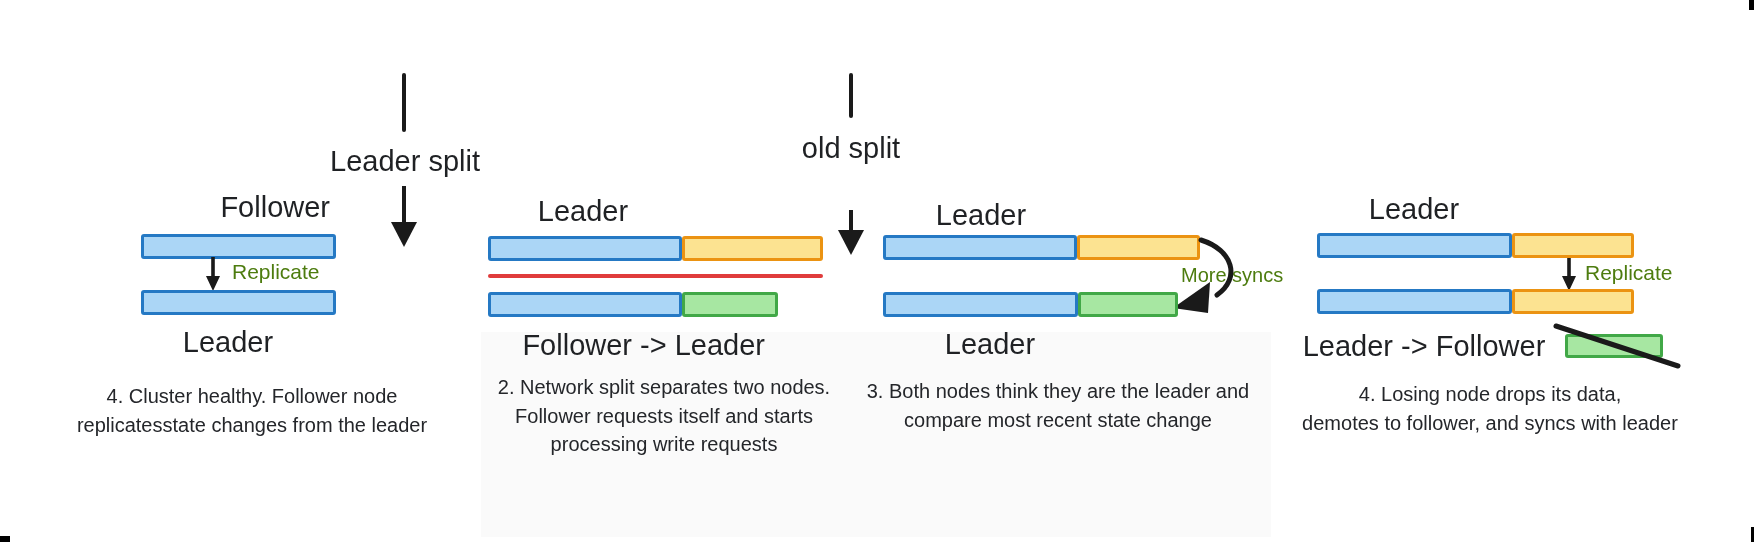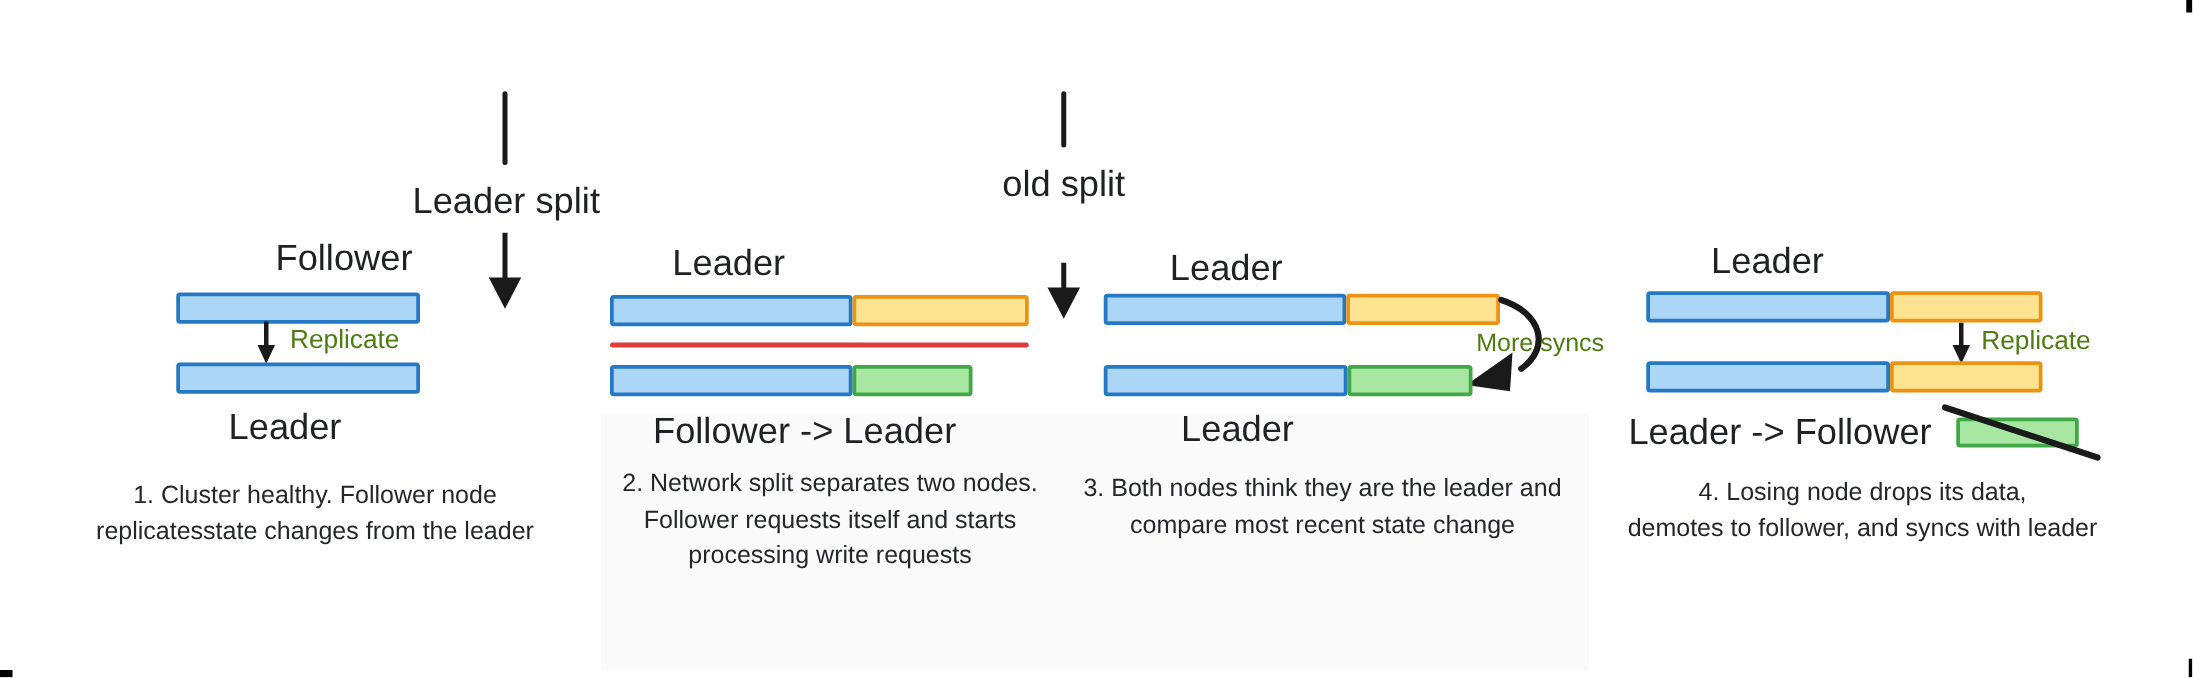--- a/index.html
+++ b/index.html
@@ -77,21 +77,21 @@
   <svg class="abs" style="left:204px;top:257px;" width="18" height="35" viewBox="0 0 18 35">
     <rect x="7.2" y="0" width="3.6" height="21" fill="#1a1a1a"></rect>
     <polygon points="2,19 16,19 9,34" fill="#1a1a1a"></polygon>
   </svg>
   <div class="abs small-label" style="left:232px;top:261px;">Replicate</div>
   <div class="abs bar" style="left:141px;top:290px;">
     <div class="seg blue" style="width:195px;"></div>
   </div>
   <div class="abs node-label" style="left:128px;top:327px;width:200px;">Leader</div>
   <div class="abs caption" style="left:52px;top:382px;width:400px;">
-    <div>1. Cluster healthy. Follower node</div>
+    <div>4. Cluster healthy. Follower node</div>
     <div>replicatesstate changes from the leader</div>
   </div>
 
   <div class="abs node-label" style="left:483px;top:196px;width:200px;">Leader</div>
   <div class="abs bar" style="left:488px;top:236px;">
     <div class="seg blue" style="width:194px;"></div>
     <div class="seg yellow" style="width:141px;"></div>
   </div>
   <div class="abs redline" style="left:488px;top:274px;width:335px;"></div>
   <div class="abs bar" style="left:488px;top:292px;">

